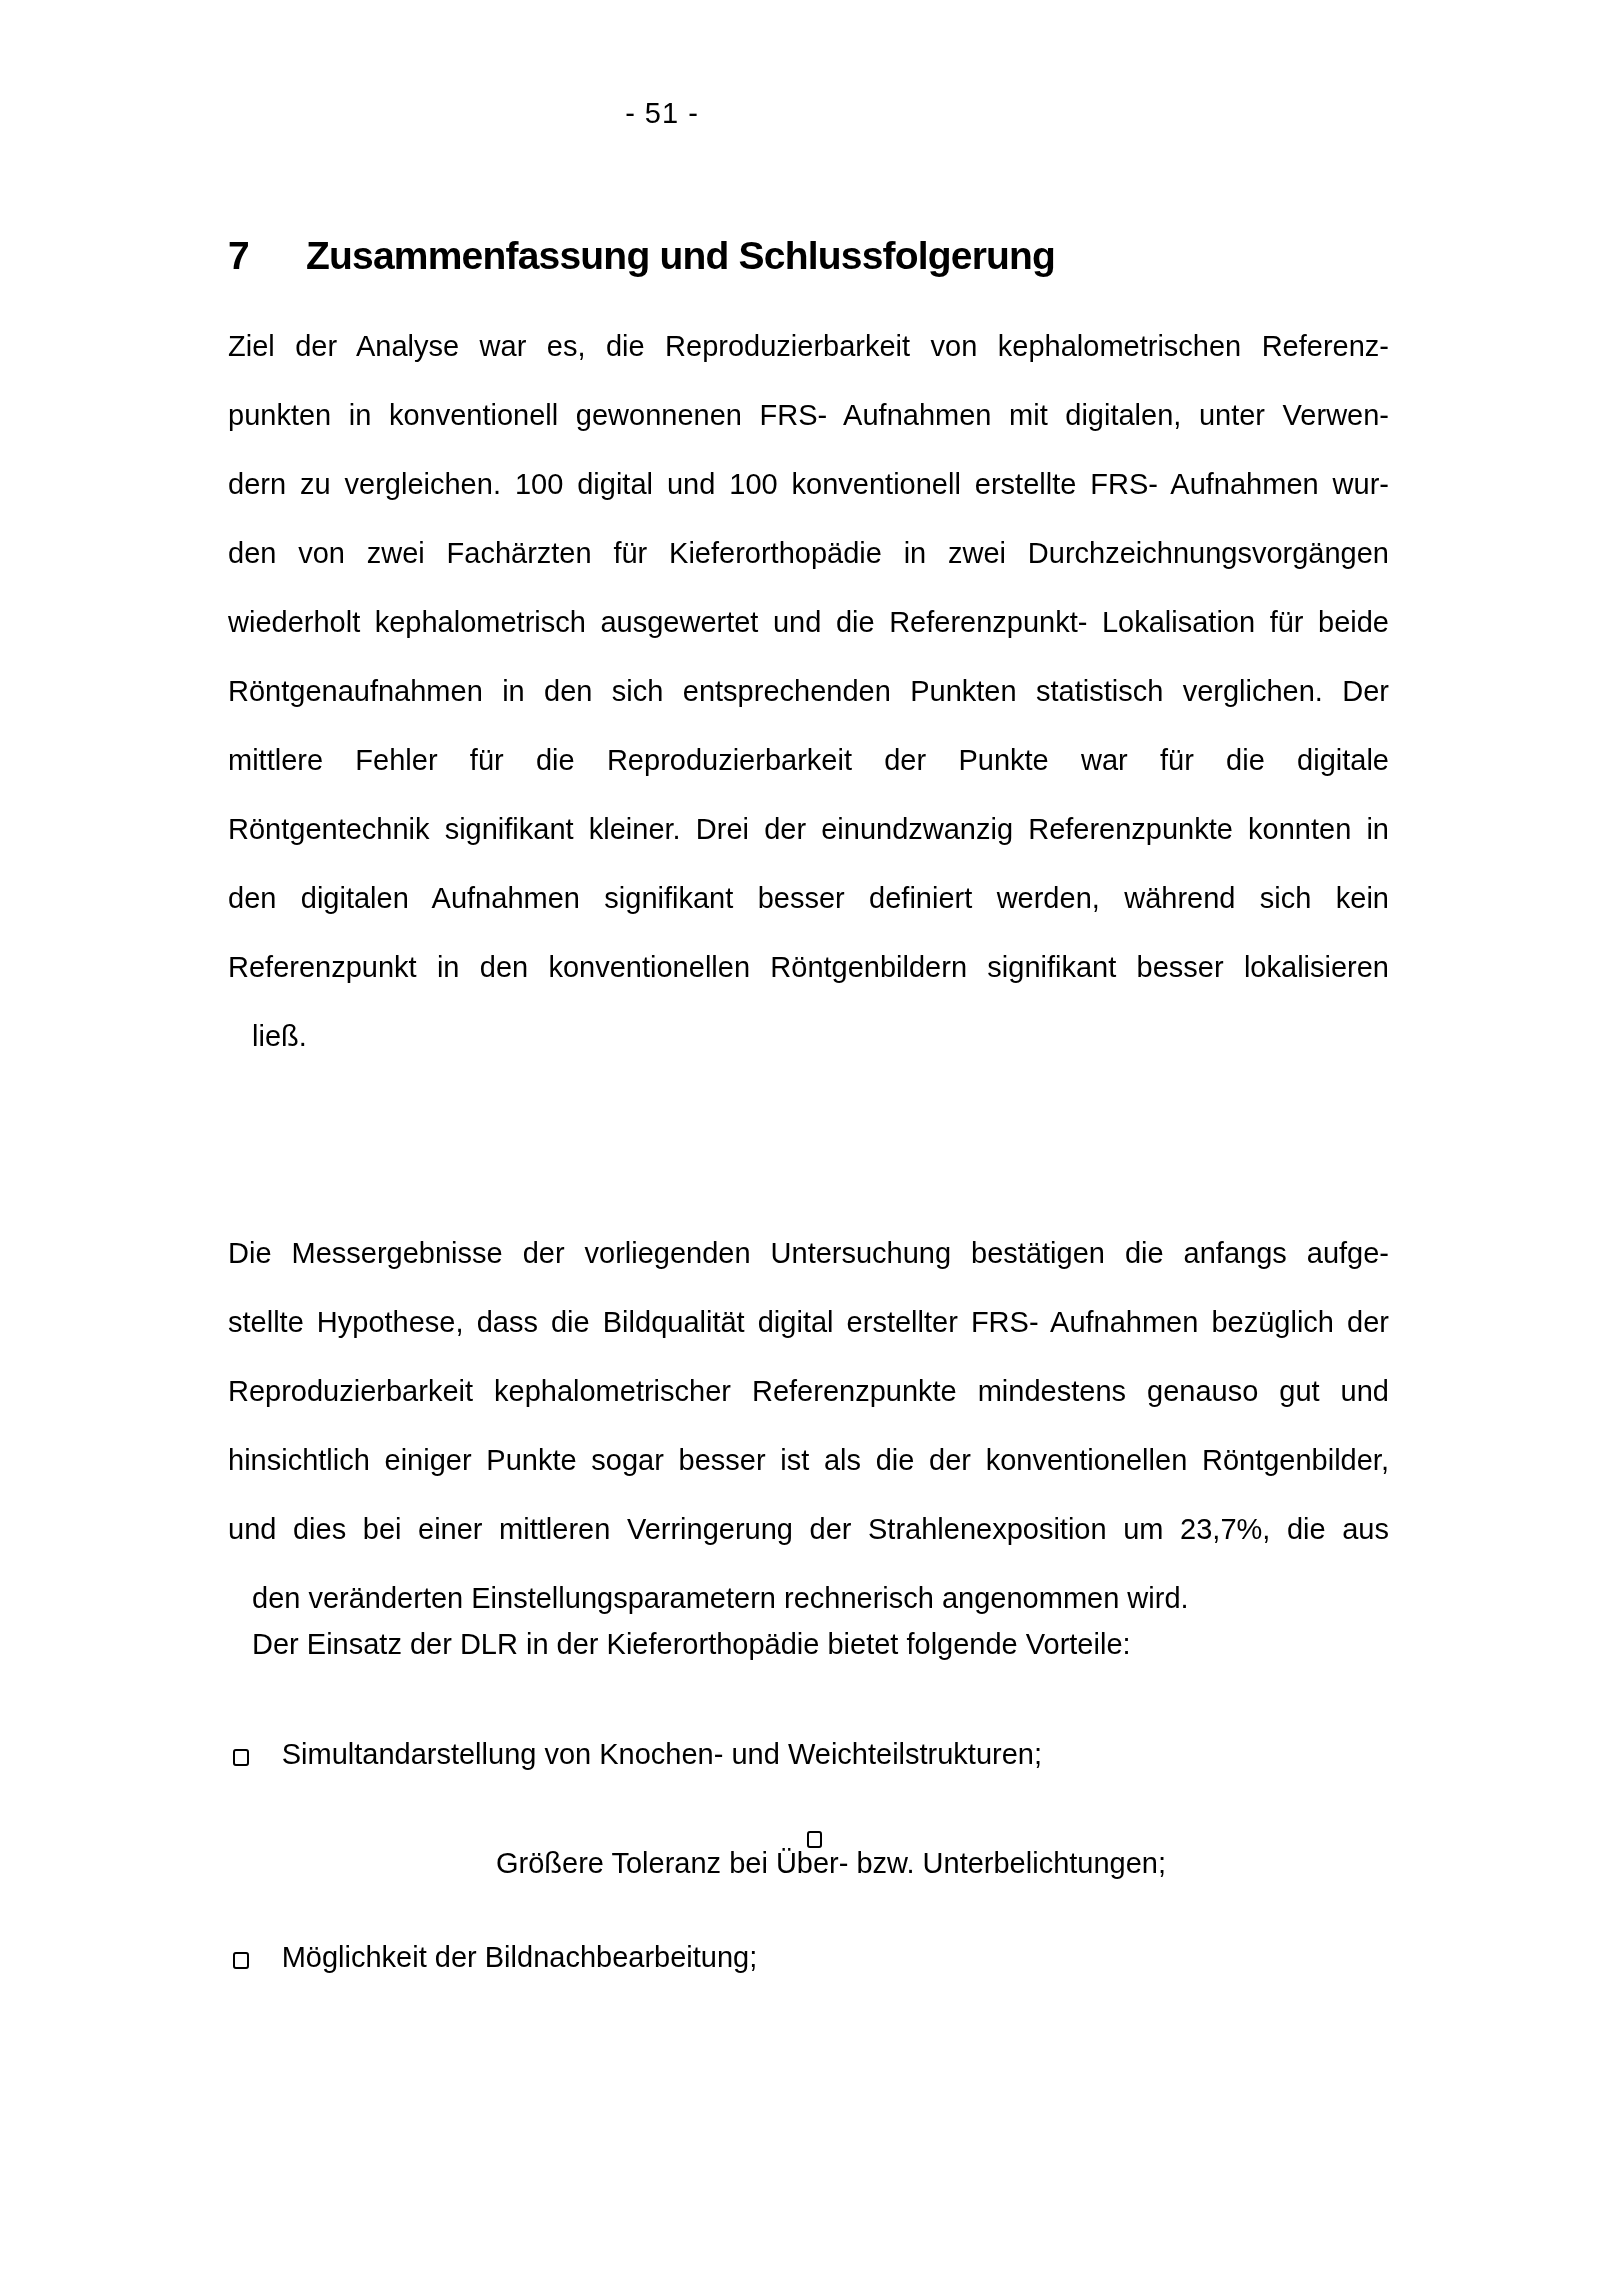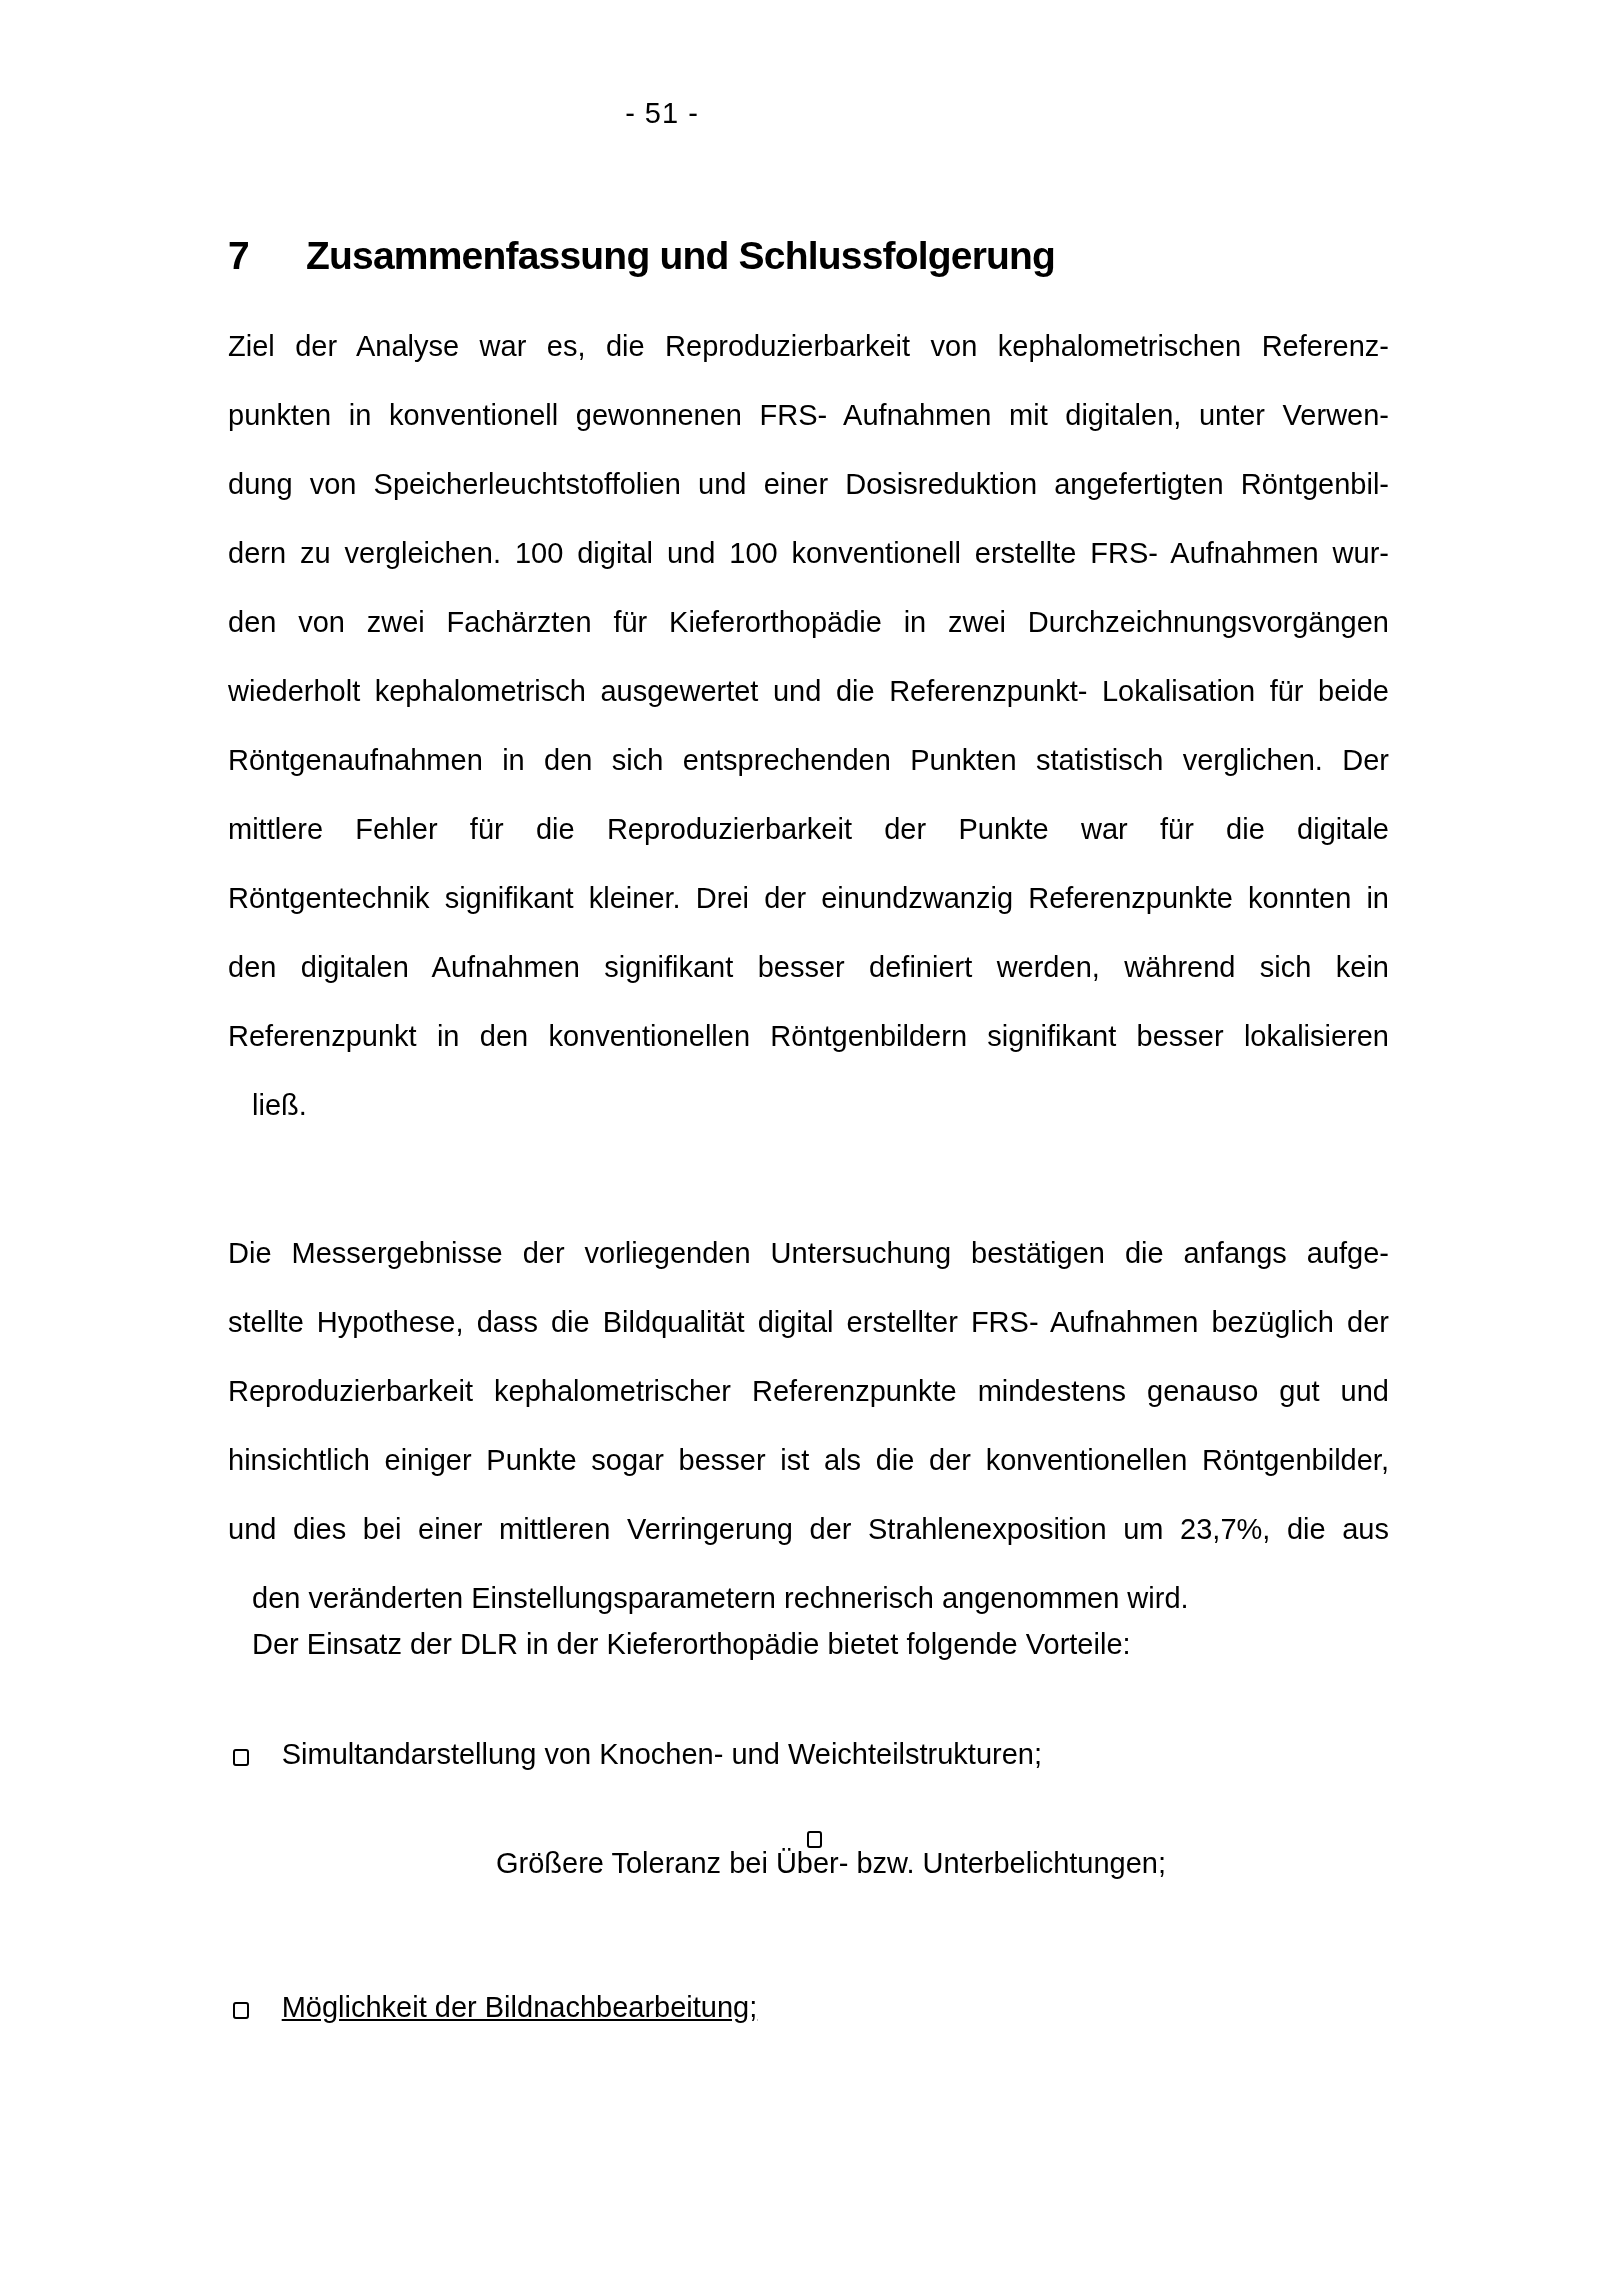--- a/index.html
+++ b/index.html
@@ -69,21 +69,21 @@
     position: absolute;
     left: 233px;
     width: 1196px;
     font-size: 29px;
     line-height: 31px;
     display: flex;
     align-items: center;
   }
   #bullet-0 { top: 1739px; }
   #bullet-1 { top: 1825px; flex-direction: column; }
-  #bullet-2 { top: 1992px; text-decoration: underline; }
+  #bullet-2 { top: 1942px; }
   .bullet-square {
     display: inline-block;
     box-sizing: border-box;
     width: 15.7px;
     height: 16.7px;
     margin-top: 5.9px;
     margin-right: 33px;
     border: 2.5px solid #000000;
     border-radius: 2.9px;
     flex: 0 0 auto;
@@ -99,21 +99,20 @@
 
   <div class="page-number">- 51 -</div>
 
   <div class="heading">
     <span class="h-num">7</span><span>Zusammenfassung und Schlussfolgerung</span>
   </div>
 
   <div class="para" id="para1">
     <span class="line">Ziel der Analyse war es, die Reproduzierbarkeit von kephalometrischen Referenz-</span>
     <span class="line">punkten in konventionell gewonnenen FRS- Aufnahmen mit digitalen, unter Verwen-</span>
-    <span class="line">dung von Speicherleuchtstoffolien und einer Dosisreduktion angefertigten Röntgenbil-</span>
     <span class="line">dern zu vergleichen. 100 digital und 100 konventionell erstellte FRS- Aufnahmen wur-</span>
     <span class="line">den von zwei Fachärzten für Kieferorthopädie in zwei Durchzeichnungsvorgängen</span>
     <span class="line">wiederholt kephalometrisch ausgewertet und die Referenzpunkt- Lokalisation für beide</span>
     <span class="line">Röntgenaufnahmen in den sich entsprechenden Punkten statistisch verglichen. Der</span>
     <span class="line">mittlere Fehler für die Reproduzierbarkeit der Punkte war für die digitale</span>
     <span class="line">Röntgentechnik signifikant kleiner. Drei der einundzwanzig Referenzpunkte konnten in</span>
     <span class="line">den digitalen Aufnahmen signifikant besser definiert werden, während sich kein</span>
     <span class="line">Referenzpunkt in den konventionellen Röntgenbildern signifikant besser lokalisieren</span>
     <span class="line last">ließ.</span>
   </div>

